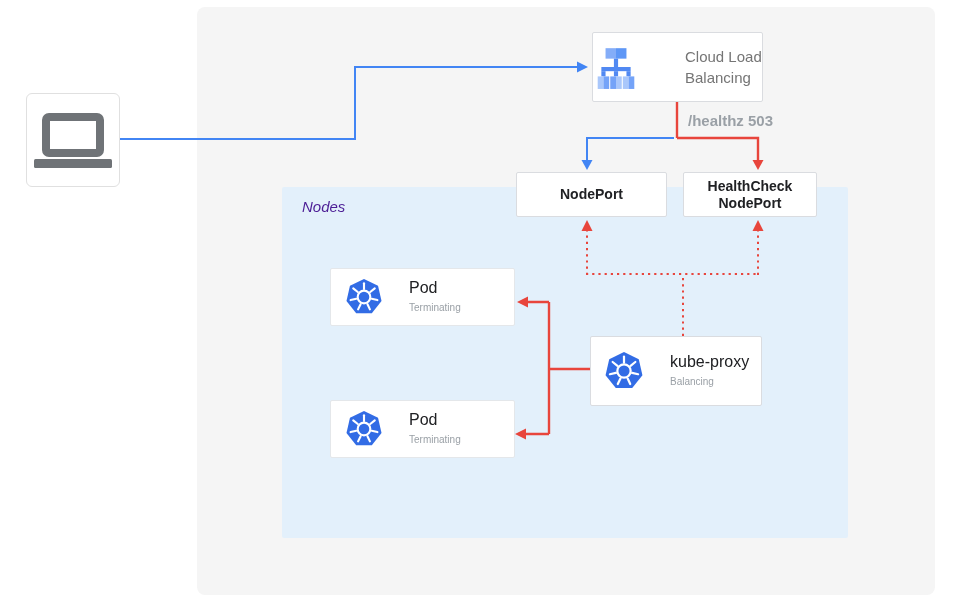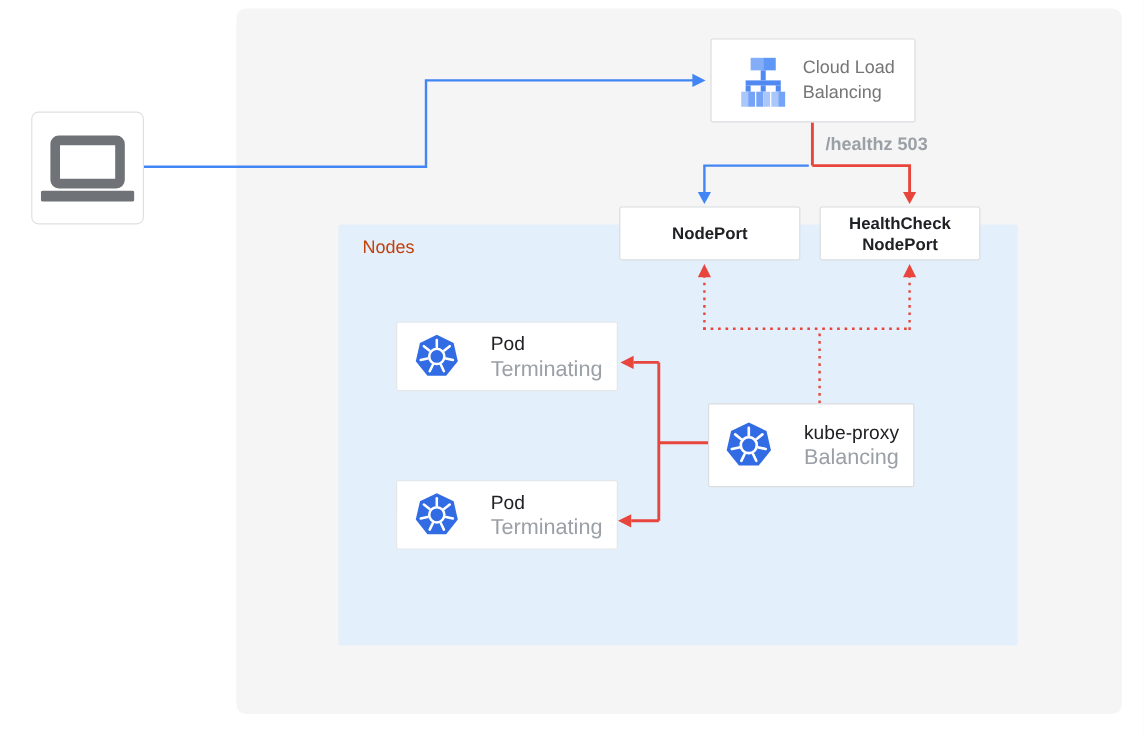--- a/index.html
+++ b/index.html
@@ -10,51 +10,51 @@
   .abs{position:absolute;}
   .canvas-bg{
     left:197px;top:7px;width:738px;height:588px;
     background:#F5F5F5;border-radius:8px;z-index:0;
   }
   .nodes-panel{
     left:282px;top:187px;width:566px;height:351px;
     background:#E3F0FB;border-radius:2px;z-index:1;
   }
   .nodes-label{
-    left:20px;top:11px;font-size:15px;color:#c2410c;position:absolute;
+    left:20px;top:11px;font-size:15px;color:#4c1d95;position:absolute;font-style:italic;
   }
   .connectors{left:0;top:0;z-index:2;pointer-events:none;}
   .node-card{
     background:#ffffff;border:1px solid #DADCE0;border-radius:2px;
     z-index:3;display:flex;align-items:center;box-sizing:border-box;
   }
   .client-box{
     left:26px;top:93px;width:94px;height:94px;
     border:1px solid #E0E0E0;border-radius:6px;justify-content:center;
   }
-  .lb-box{left:592px;top:32px;width:171px;height:70px;padding-left:20px;}
+  .lb-box{left:592px;top:32px;width:171px;height:70px;padding-left:0;gap:36px;}
   .lb-text{
     margin-left:10px;font-size:15px;line-height:21px;color:#757575;width:92px;
   }
   .port-box{
     justify-content:center;text-align:center;
     font-weight:bold;font-size:14px;line-height:17px;color:#202124;
   }
   .nodeport-box{left:516px;top:172px;width:151px;height:45px;}
   .healthcheck-box{left:683px;top:172px;width:134px;height:45px;padding:0 4px;}
   .healthz-label{
     left:688px;top:112px;font-size:15px;font-weight:bold;color:#9AA0A6;z-index:3;
   }
   .pod-box{width:185px;height:58px;padding-left:14px;border-color:#E4E7EA;}
   .pod-box-1{left:330px;top:268px;}
   .pod-box-2{left:330px;top:400px;}
   .kubeproxy-box{left:590px;top:336px;width:172px;height:70px;padding-left:13px;}
   .card-text{margin-left:26px;}
   .card-title{font-size:16px;color:#202124;line-height:20px;}
-  .card-sub{font-size:18px;color:#9AA0A6;line-height:19px;}
+  .card-sub{font-size:10px;color:#9AA0A6;line-height:19px;}
   .icon-wrap{display:flex;align-items:center;justify-content:center;}
 </style>
 </head>
 <body>
 
 <svg width="0" height="0" style="position:absolute">
   <defs>
     <symbol id="k8s-icon" viewBox="0 0 36 36">
       <polygon points="18,1 31.3,7.4 34.6,21.8 25.4,33.3 10.6,33.3 1.4,21.8 4.7,7.4" fill="#326CE5"></polygon>
       <circle cx="18" cy="18" r="6" fill="none" stroke="#ffffff" stroke-width="2"></circle>

